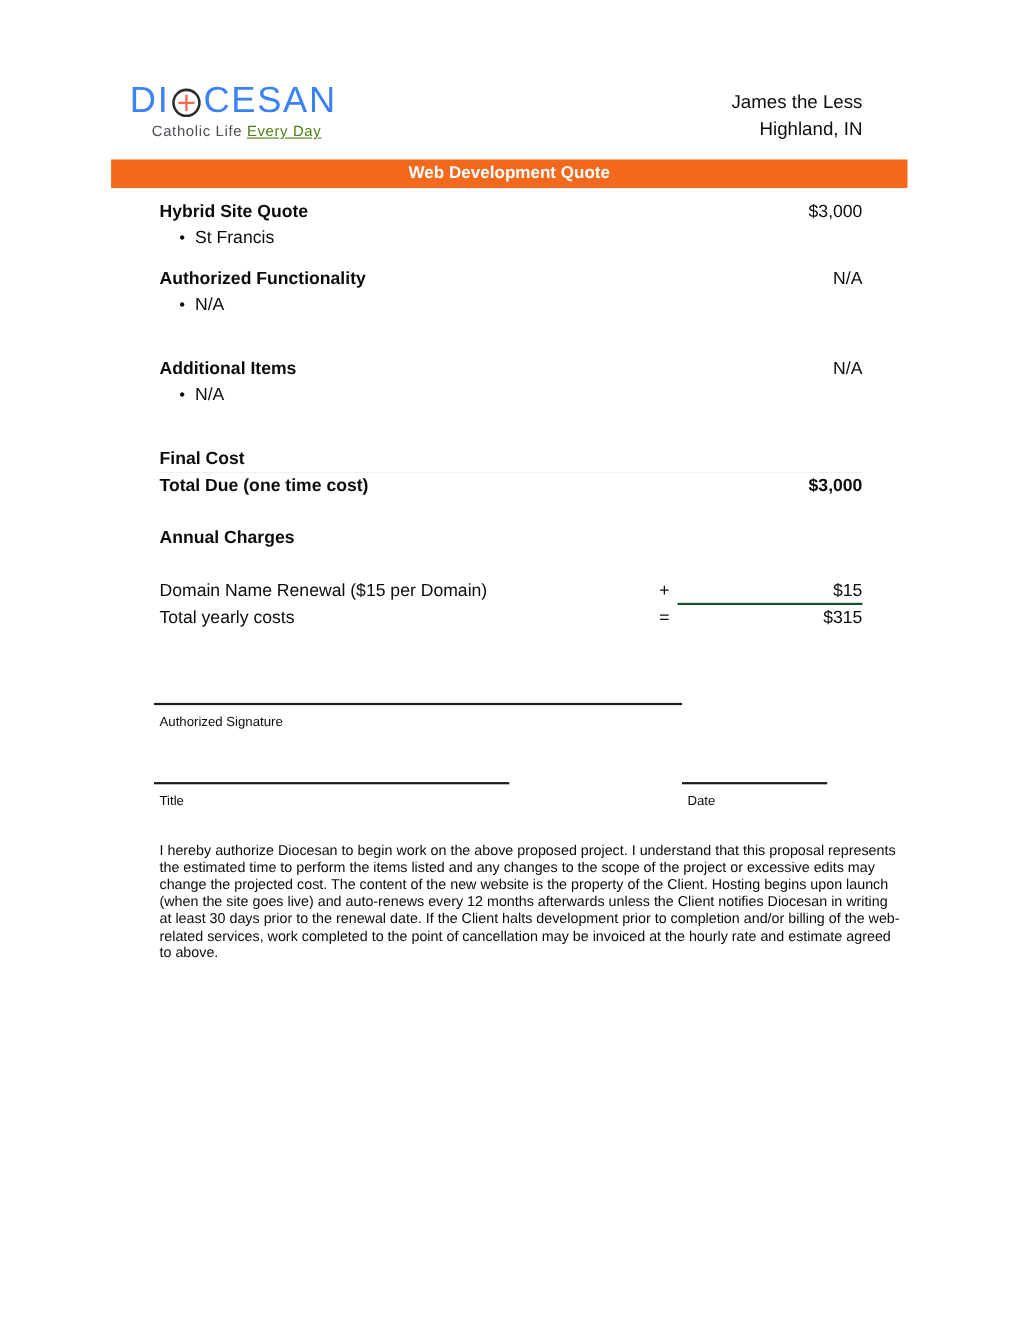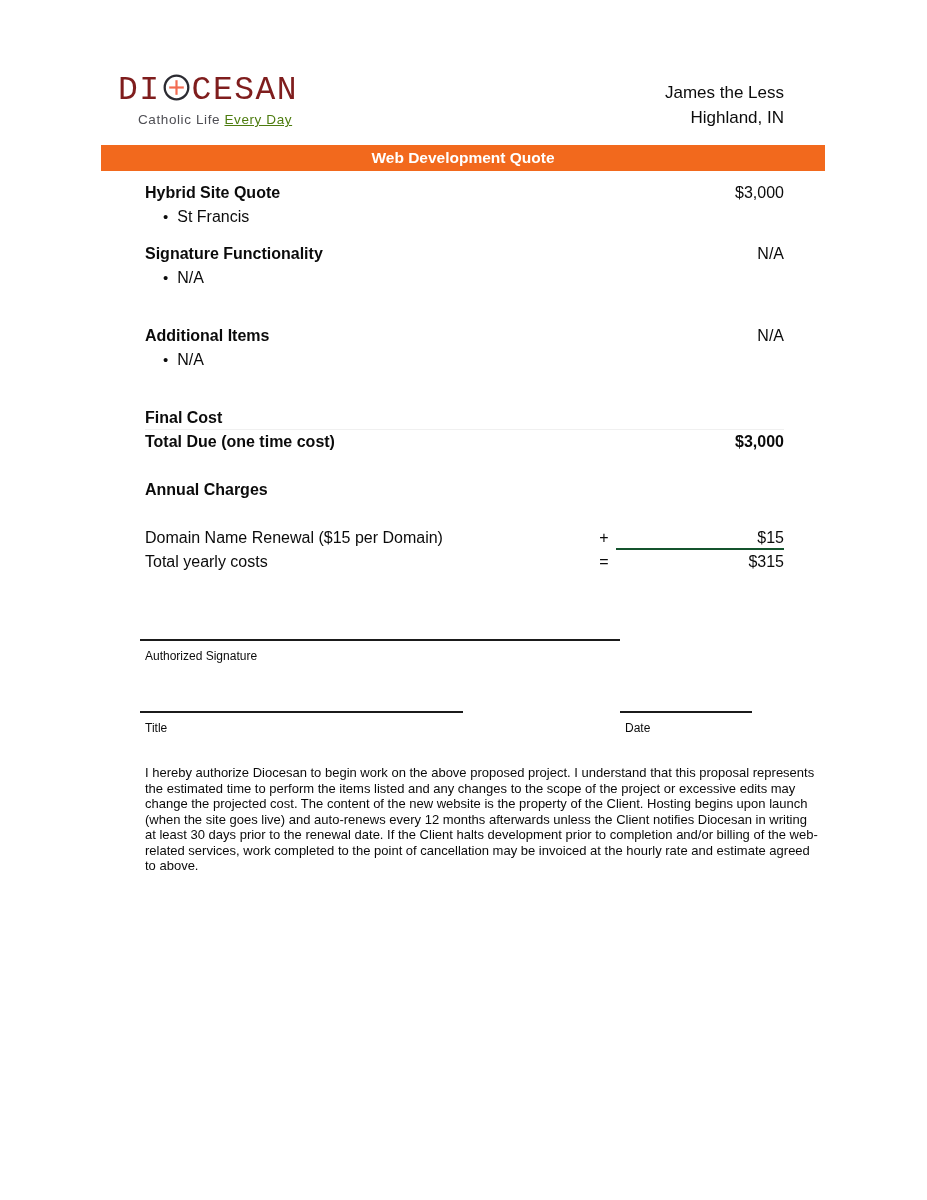--- a/index.html
+++ b/index.html
@@ -12,25 +12,25 @@
     height: 1200px;
     background: #ffffff;
     margin: 0;
     overflow: hidden;
   }
 
   
   .logo-block { position: absolute; left: 118px; top: 74px; }
   .logo-word {
     display: flex;
-    align-items: flex-start;
-    font-family: Liberation Mono, monospace;
+    align-items: flex-end;
+    font-family: Liberation Sans, sans-serif;
     font-size: 33px;
     letter-spacing: 1.5px;
-    color: #7f1d1d;
+    color: #3b82f6;
     line-height: 1;
     font-weight: 400;
   }
   .logo-o { margin: 0 2px; display: inline-flex; }
   .logo-tagline {
     margin-top: 5px;
     margin-left: 20px;
     font-size: 13.5px;
     letter-spacing: 0.6px;
     color: #4e4e54;
@@ -147,21 +147,21 @@
     <span>Web Development Quote</span>
   </div>
 
   <div class="row" style="top:181px">
     <span class="lbl bold">Hybrid Site Quote</span>
     <span class="val">$3,000</span>
   </div>
   <div class="bullet-row" style="top:206px">St Francis</div>
 
   <div class="row" style="top:242px">
-    <span class="lbl bold">Signature Functionality</span>
+    <span class="lbl bold">Authorized Functionality</span>
     <span class="val">N/A</span>
   </div>
   <div class="bullet-row" style="top:267px">N/A</div>
 
   <div class="row" style="top:324px">
     <span class="lbl bold">Additional Items</span>
     <span class="val">N/A</span>
   </div>
   <div class="bullet-row" style="top:349px">N/A</div>
 

